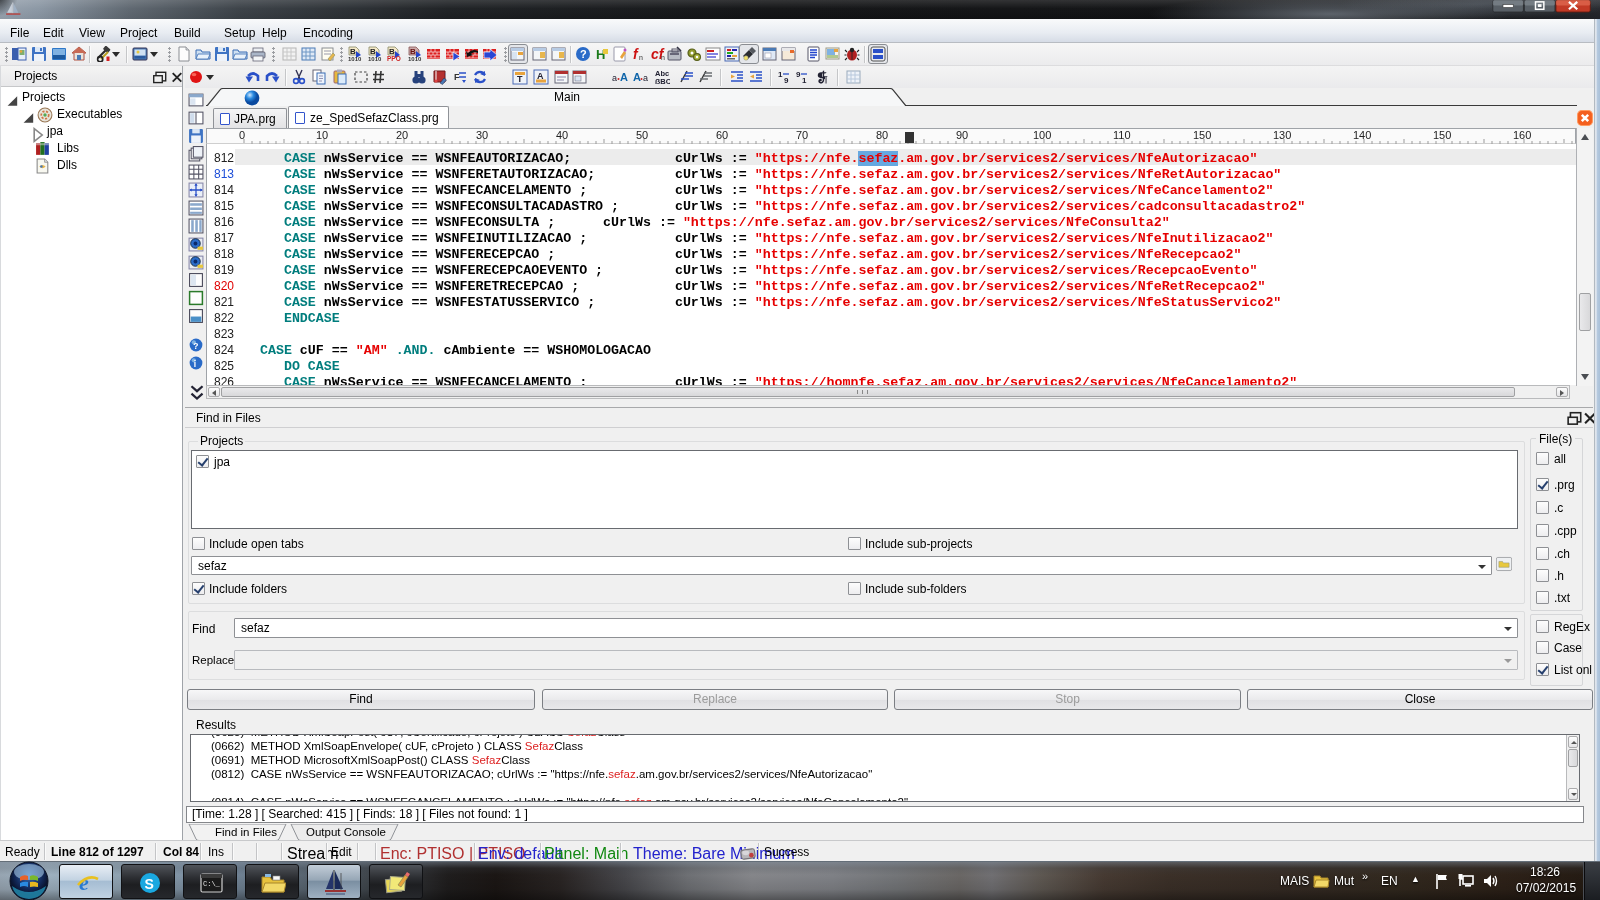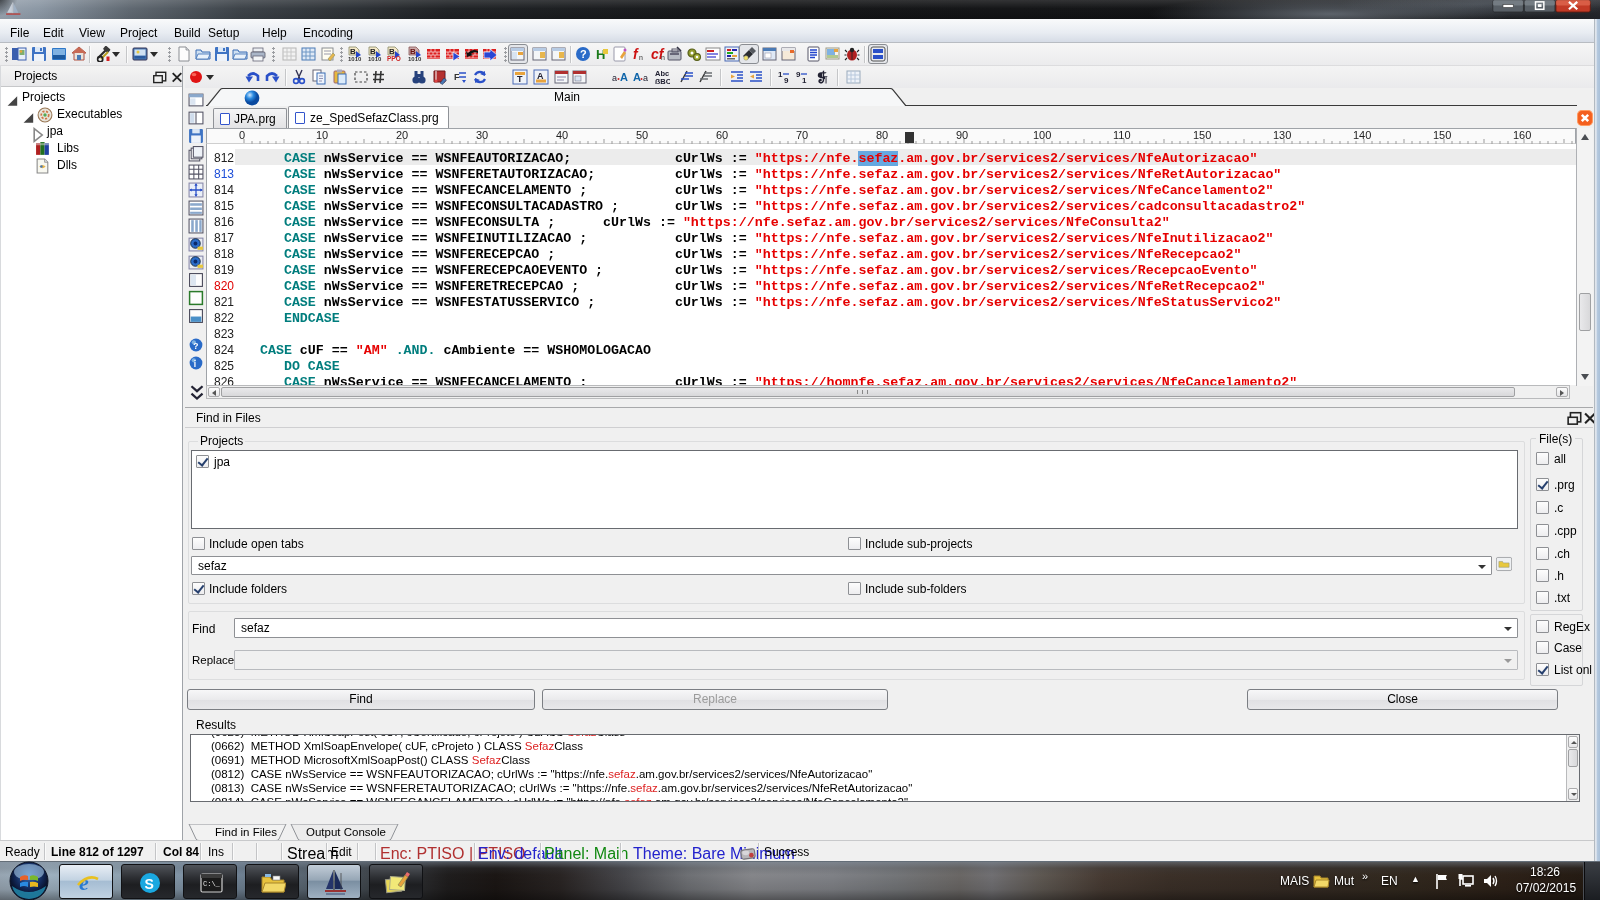--- a/index.html
+++ b/index.html
@@ -115,21 +115,21 @@
 <rect x="48.5" y="4.5" width="4" height="3" fill="#fff"></rect>
 <path d="M82 2 L91 10 M91 2 L82 10" stroke="#fff" stroke-width="2.4"></path>
 </svg>
 </div>
 <div id="menubar" class="abs">
 <span style="left:10px">File</span>
 <span style="left:43px">Edit</span>
 <span style="left:79px">View</span>
 <span style="left:120px">Project</span>
 <span style="left:174px">Build</span>
-<span style="left:208px">Setup</span>
+<span style="left:224px">Setup</span>
 <span style="left:262px">Help</span>
 <span style="left:303px">Encoding</span>
 </div>
 <div id="tb1" class="abs">
 <div class="grip" style="left:5px;top:4px;height:15px"></div>
 <svg class="ic" style="left:11px;top:3px" width="16" height="16" viewBox="0 0 16 16">
         <rect x="1" y="2" width="6" height="12" fill="#3a5fae"></rect>
         <rect x="7" y="2" width="8" height="12" fill="#e8eef8" stroke="#3a5fae" stroke-width="1"></rect>
         <rect x="8.5" y="4" width="5" height="5" fill="#7fae6f"></rect>
         <circle cx="10" cy="5.5" r="1.2" fill="#e8a33d"></circle>
@@ -914,21 +914,22 @@
 <div class="combo" style="left:49px;top:210px;width:1284px;height:20px">
         <span class="txt">sefaz</span>
         <span class="ar"></span>
       </div>
 <div class="lbl" style="left:7px;top:246px;font-size:11.5px">Replace</div>
 <div class="combo" style="left:49px;top:242px;width:1284px;height:20px;background:#f0f0f0;border-color:#b8babe">
         <span class="ar" style="border-top-color:#999"></span>
       </div>
 <div class="btn" style="left:2px;top:281px;width:348px">Find</div>
 <div class="btn dis" style="left:357px;top:281px;width:346px">Replace</div>
-<div class="btn" style="left:1062px;top:281px;width:311px">Close</div>
+<div class="btn dis" style="left:709px;top:281px;width:347px">Stop</div>
+<div class="btn" style="left:1062px;top:281px;width:346px">Close</div>
 <div class="grp" style="left:1345px;top:30px;width:53px;height:173px"></div>
 <div class="lbl" style="left:1351px;top:24px;background:#f0f0f0;padding:0 3px">File(s)</div>
 <div class="cb" style="left:1351px;top:44px"></div>
 <div class="lbl" style="left:1369px;top:44px">all</div>
 <div class="cb chk" style="left:1351px;top:70px"></div>
 <div class="lbl" style="left:1369px;top:70px">.prg</div>
 <div class="cb" style="left:1351px;top:93px"></div>
 <div class="lbl" style="left:1369px;top:93px">.c</div>
 <div class="cb" style="left:1351px;top:116px"></div>
 <div class="lbl" style="left:1369px;top:116px">.cpp</div>
@@ -944,30 +945,30 @@
 <div class="cb" style="left:1351px;top:233px"></div>
 <div class="lbl" style="left:1369px;top:233px;white-space:nowrap">Case</div>
 <div class="cb chk" style="left:1351px;top:255px"></div>
 <div class="lbl" style="left:1369px;top:255px;white-space:nowrap">List onl</div>
 <div class="lbl" style="left:11px;top:310px">Results</div>
 <div id="resbox">
 <div class="rline" style="top:-9px">(0625)  METHOD XmlSoapPost( cUF, cCertificado, cProjeto ) CLASS <span class="red">Sefaz</span>Class</div>
 <div class="rline" style="top:5px">(0662)  METHOD XmlSoapEnvelope( cUF, cProjeto ) CLASS <span class="red">Sefaz</span>Class</div>
 <div class="rline" style="top:19px">(0691)  METHOD MicrosoftXmlSoapPost() CLASS <span class="red">Sefaz</span>Class</div>
 <div class="rline" style="top:33px">(0812)  CASE nWsService == WSNFEAUTORIZACAO; cUrlWs := "https://nfe.<span class="red">sefaz</span>.am.gov.br/services2/services/NfeAutorizacao"</div>
-<div class="rline" style="top:47px">(0813)  CASE nWsService == WSNFERETAUTORIZACAO; cUrlWs := "https://nfe.<span class="red">sefaz</span>.am.gov.br/services2/services/NfeRetAutorizacao"</div>
 <div class="rline" style="top:61px">(0814)  CASE nWsService == WSNFECANCELAMENTO ; cUrlWs := "https://nfe.<span class="red">sefaz</span>.am.gov.br/services2/services/NfeCancelamento2"</div>
 <div class="sbv" style="right:0px;top:0;width:13px;height:66px;border:none;border-left:1px solid #b9babc">
 <div class="sbtn" style="left:1px;top:1px;width:10px;height:12px"></div>
 <div class="tri" style="left:3.5px;top:6px;border-left:3px solid transparent;border-right:3px solid transparent;border-bottom:3.5px solid #555"></div>
 <div class="sbtn" style="left:1px;bottom:1px;width:10px;height:12px"></div>
 <div class="tri" style="left:3.5px;bottom:5px;border-left:3px solid transparent;border-right:3px solid transparent;border-top:3.5px solid #555"></div>
 <div class="sthumb" style="left:1px;top:14px;width:10px;height:18px"></div>
 </div>
 </div>
+<div id="stline">[Time: 1.28 ] [ Searched: 415 ] [ Finds: 18 ] [ Files not found: 1 ]</div>
 <svg class="abs" style="left:3px;top:416px" width="212" height="18" viewBox="0 0 212 18">
         <path d="M1 0 L98 0 L91 15 Q90.5 16.5 88 16.5 L11 16.5 Q8.5 16.5 8 15 Z" fill="#f2f2f2" stroke="#8f9297"></path>
         <path d="M103 0 L210 0 L203 15 Q202.5 16.5 200 16.5 L113 16.5 Q110.5 16.5 110 15 Z" fill="#ececec" stroke="#8f9297"></path>
         <text x="27" y="12" font-size="11.5" fill="#000">Find in Files</text>
         <text x="118" y="12" font-size="11.5" fill="#000">Output Console</text>
       </svg>
 </div>
 <div id="sbar" class="abs">
 <span style="left:5px;color:#000;font-weight:normal">Ready</span>
 <span style="left:51px;color:#000;font-weight:bold">Line 812 of 1297</span>

